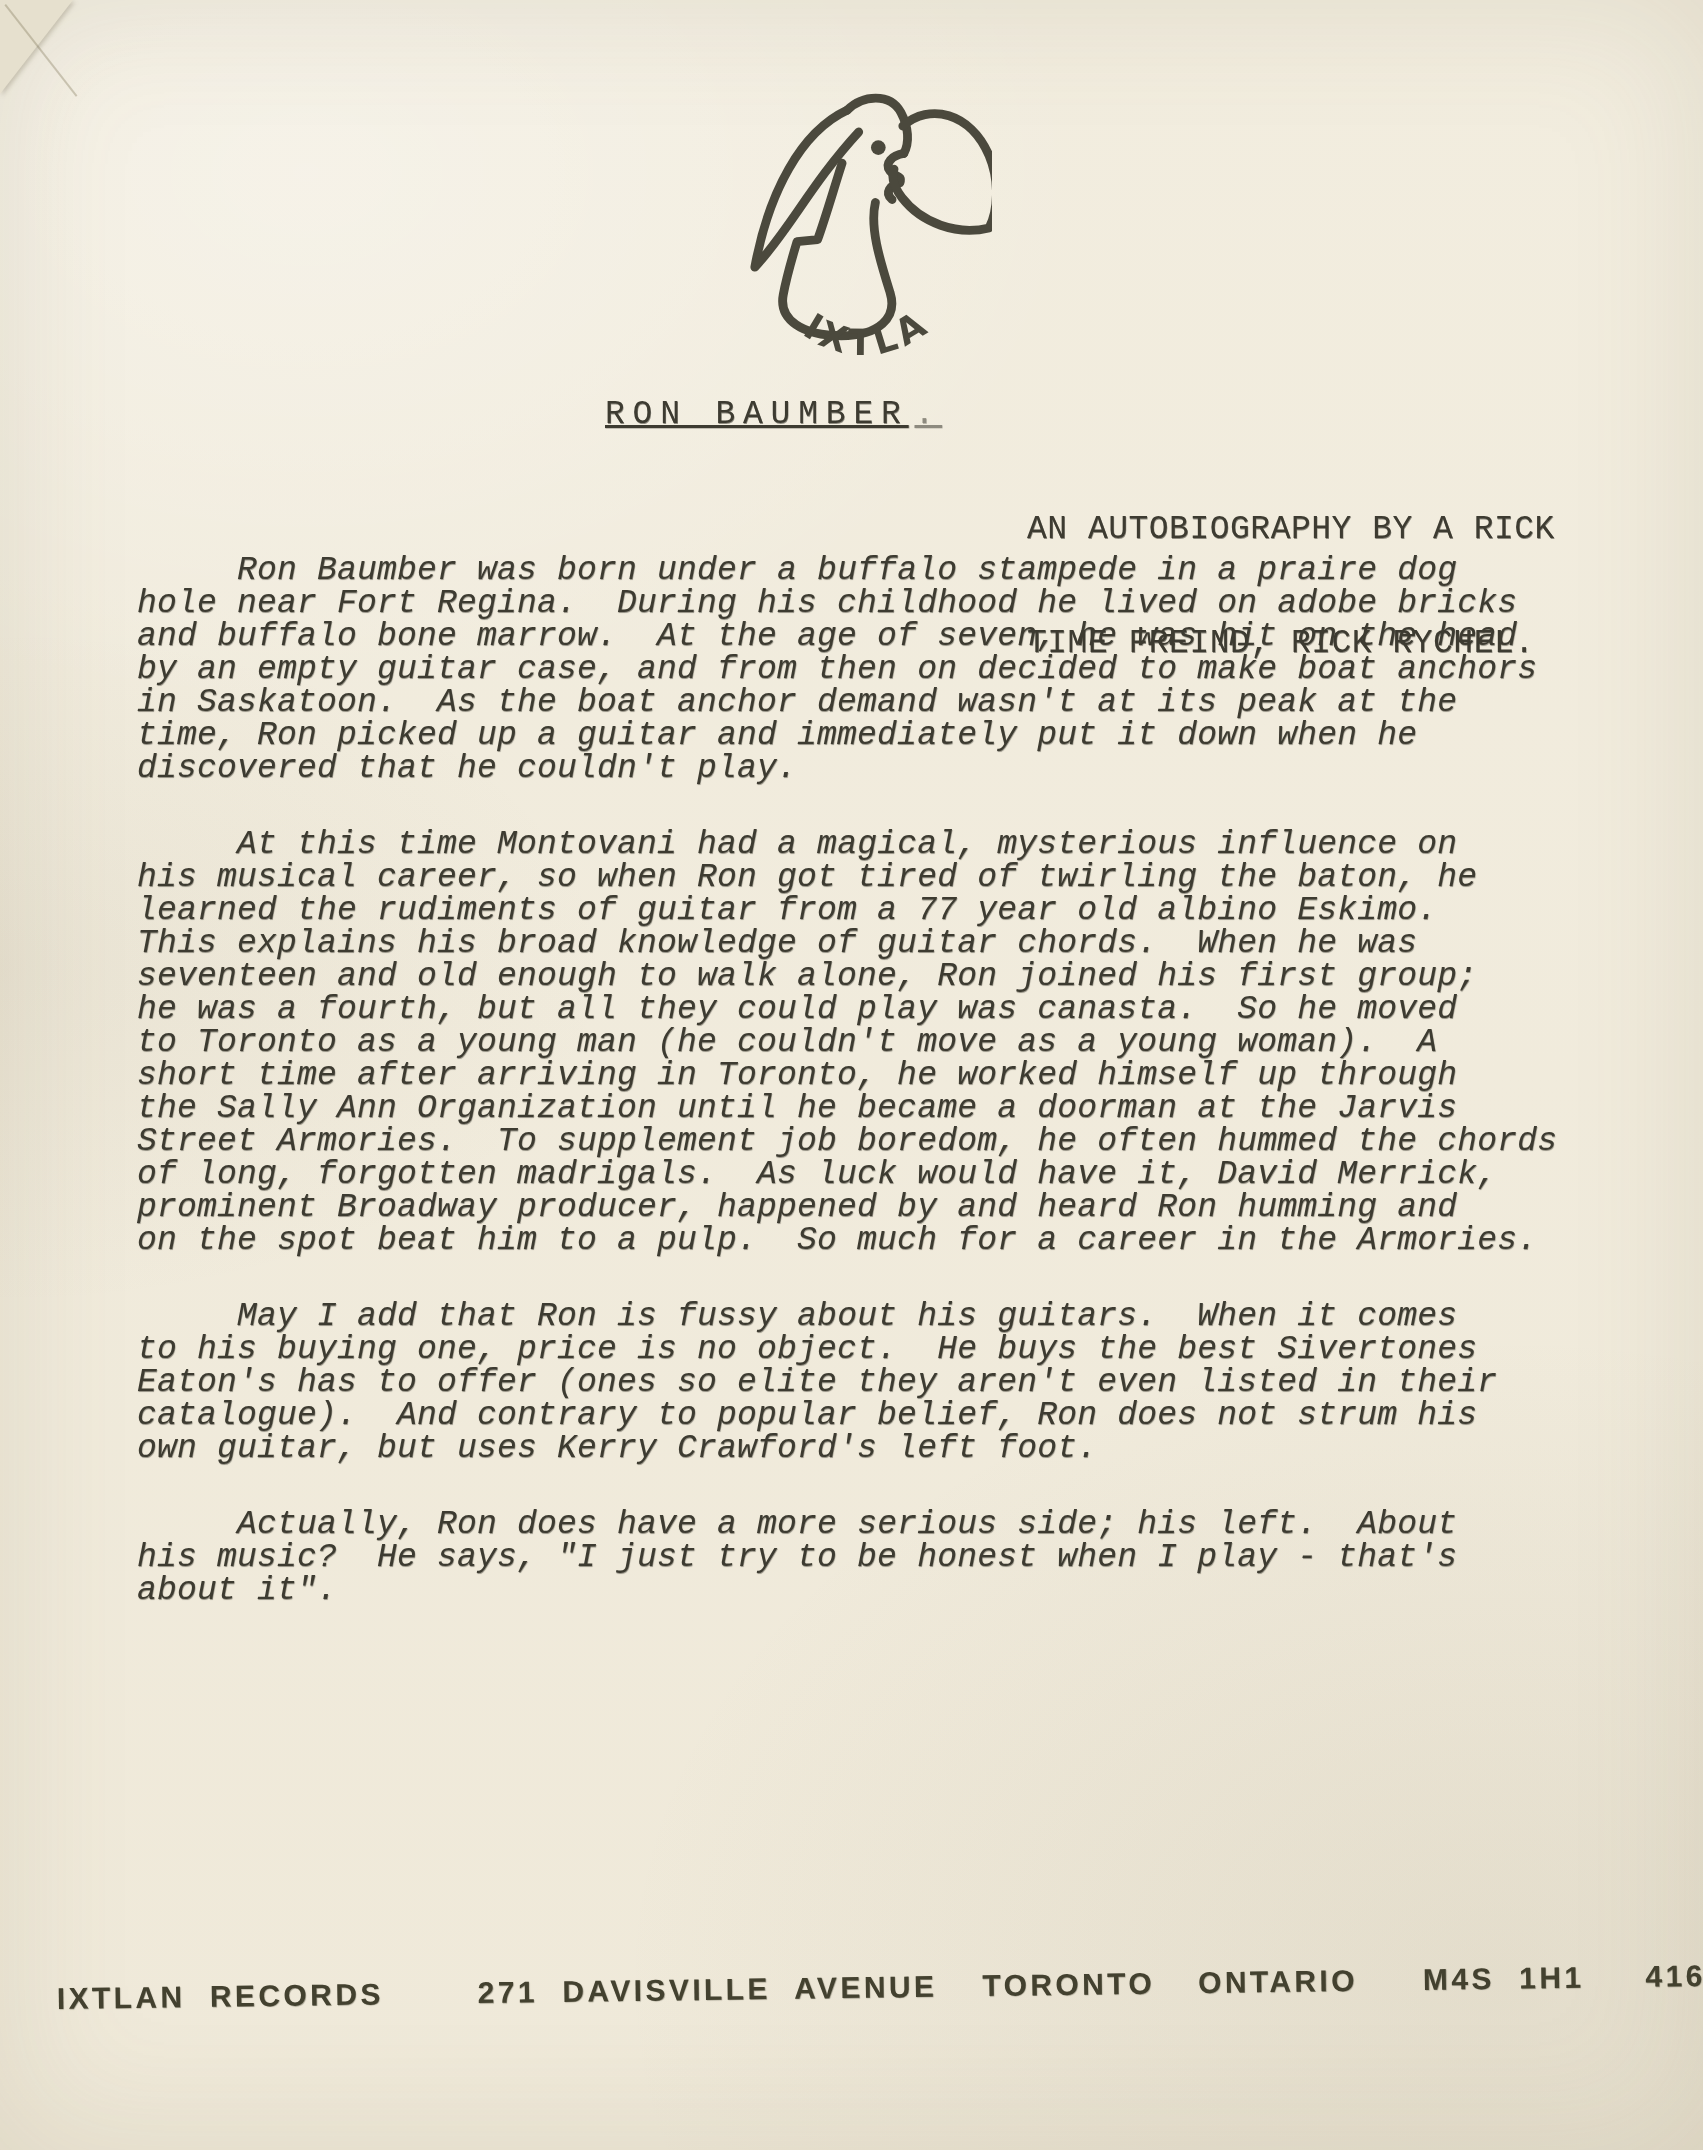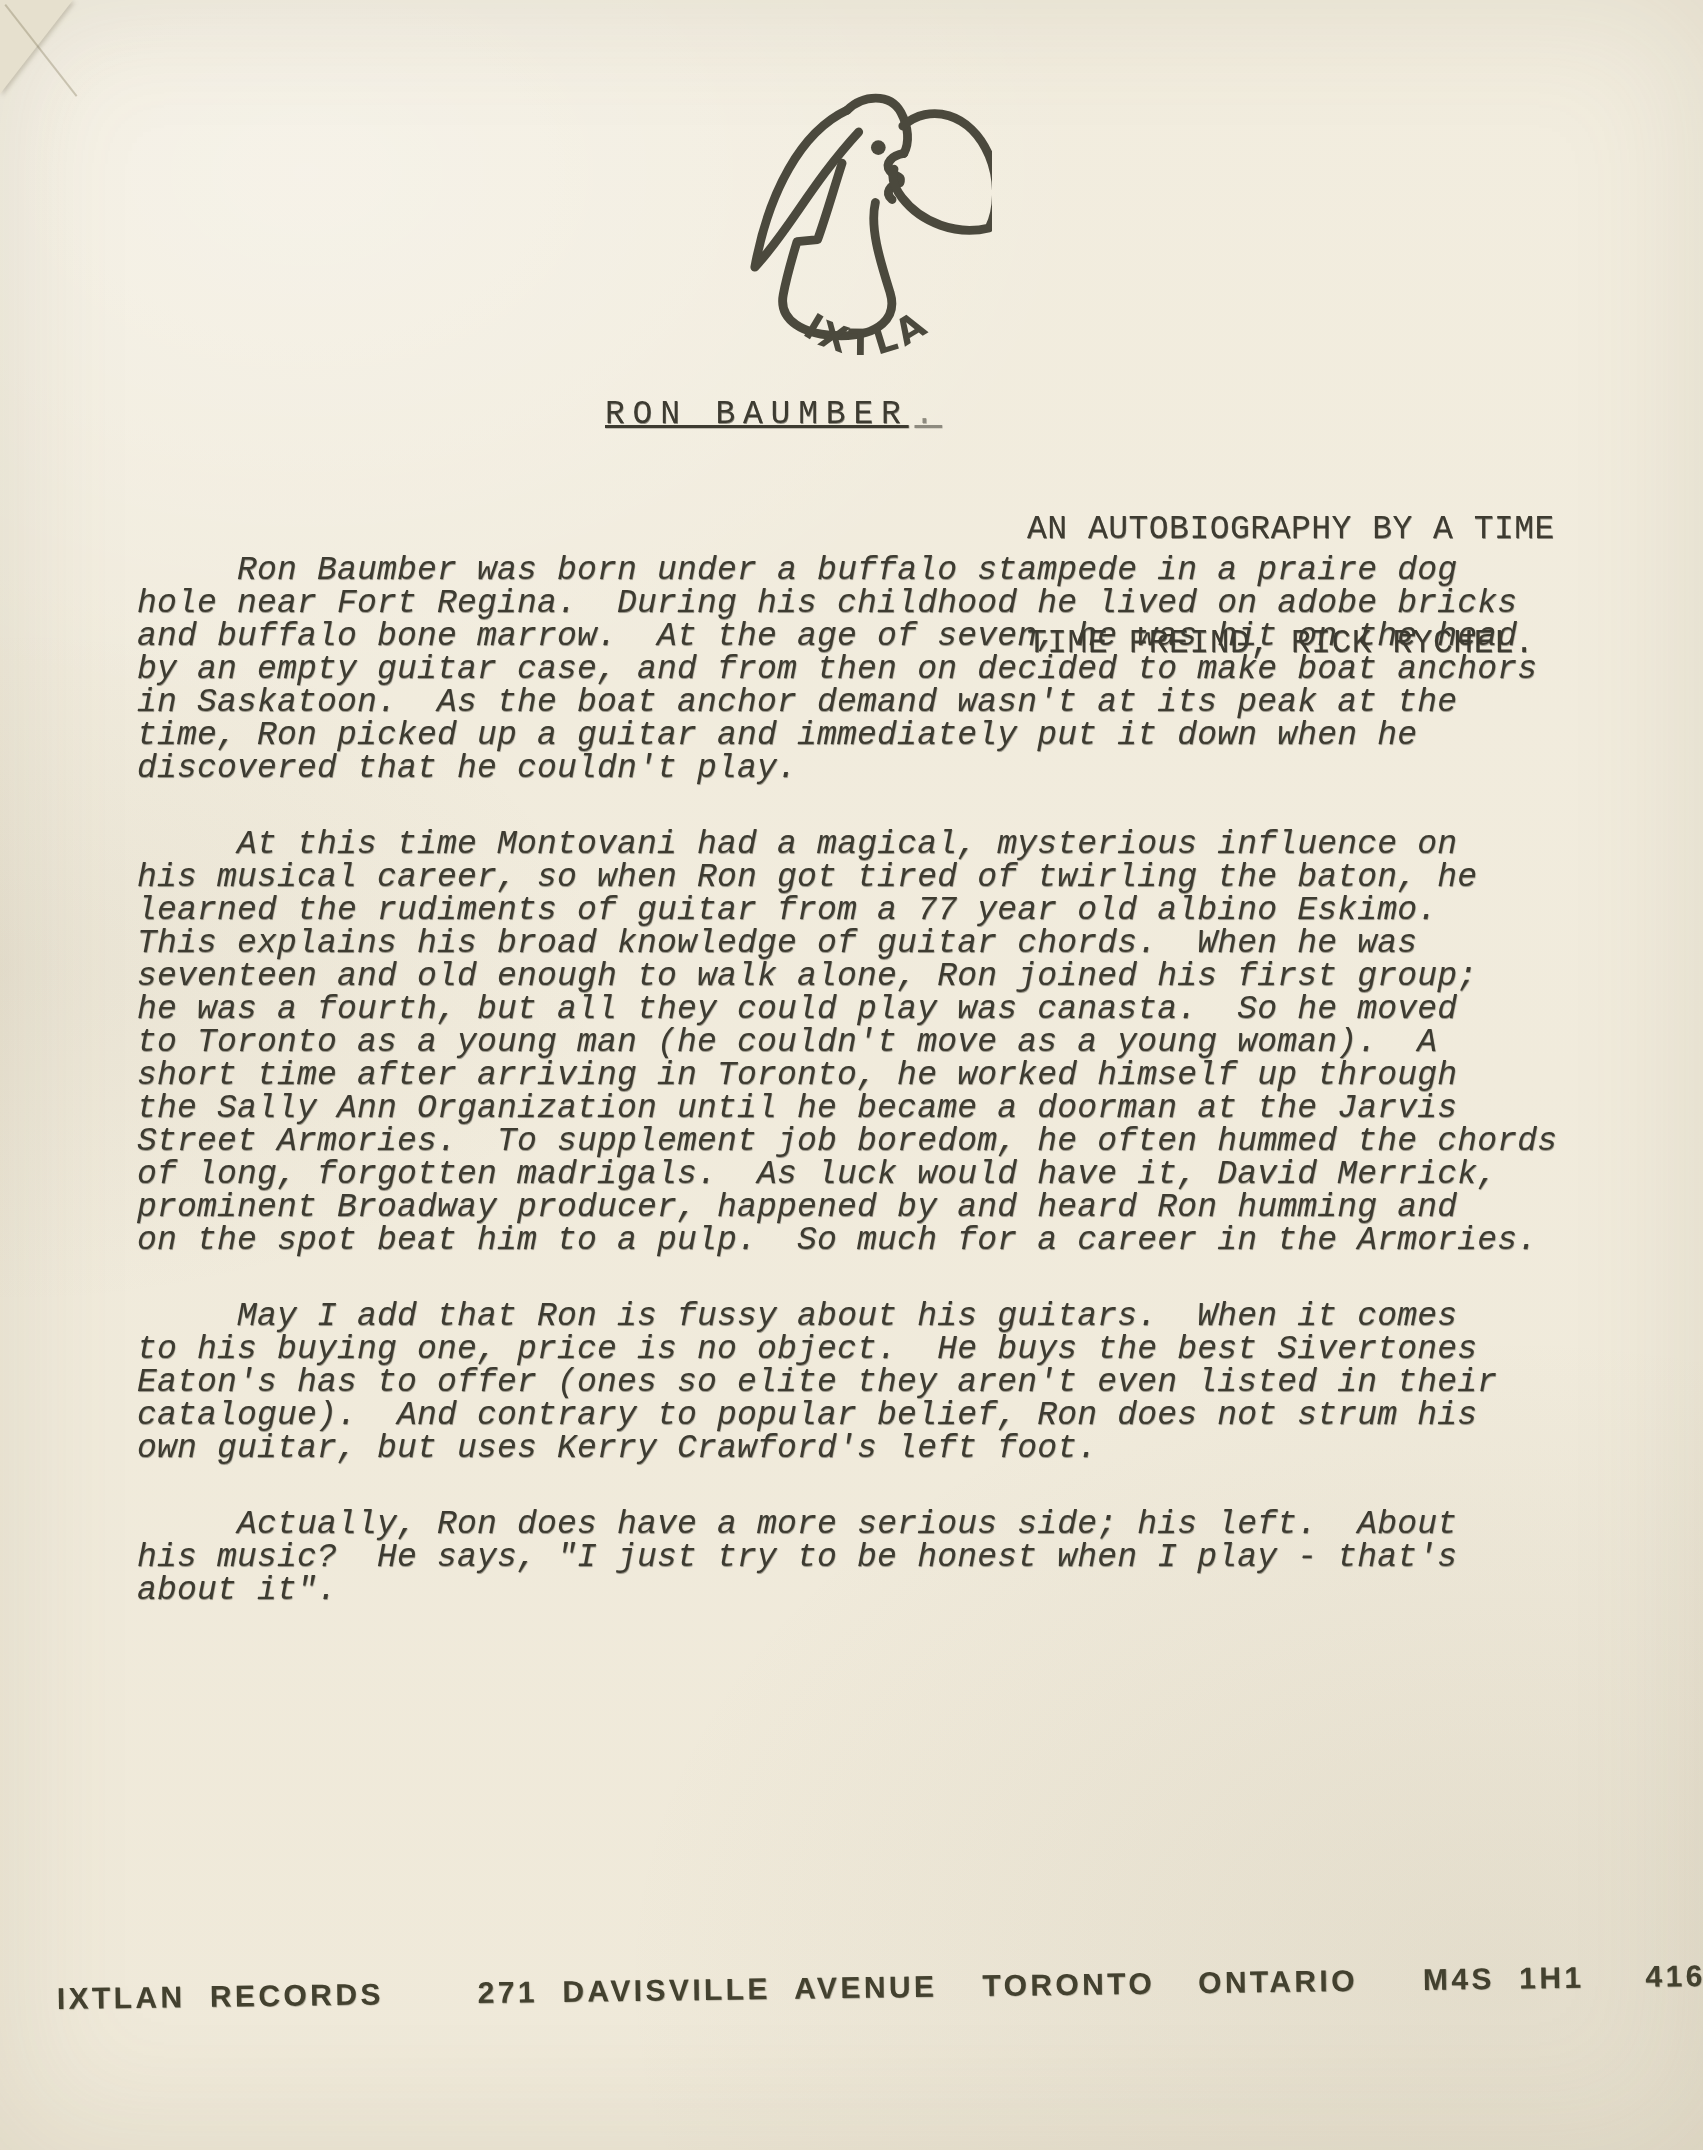--- a/index.html
+++ b/index.html
@@ -132,21 +132,21 @@
       <path id="logoArc" d="M 100,262 Q 175,318 250,252" fill="none" stroke="none"></path>
       <text font-family="DejaVu Sans, sans-serif" font-weight="bold" font-size="37" letter-spacing="5" fill="#4b493d">
         <textPath href="#logoArc" startOffset="4%">IXTLAN</textPath>
       </text>
     </svg>
   </div>
 
   <div class="title"><span>RON BAUMBER</span><span class="title-dot">.</span></div>
 
   <div class="byline">
-    <div>AN AUTOBIOGRAPHY BY A TIME</div>
+    <div>AN AUTOBIOGRAPHY BY A RICK</div>
     <div>TIME FREIND, RICK RYCHEL.</div>
   </div>
 
   <div class="body-text">
     <div class="para">     Ron Baumber was born under a buffalo stampede in a praire dog
 hole near Fort Regina.  During his childhood he lived on adobe bricks
 and buffalo bone marrow.  At the age of seven, he was hit on the head
 by an empty guitar case, and from then on decided to make boat anchors
 in Saskatoon.  As the boat anchor demand wasn't at its peak at the
 time, Ron picked up a guitar and immediately put it down when he

